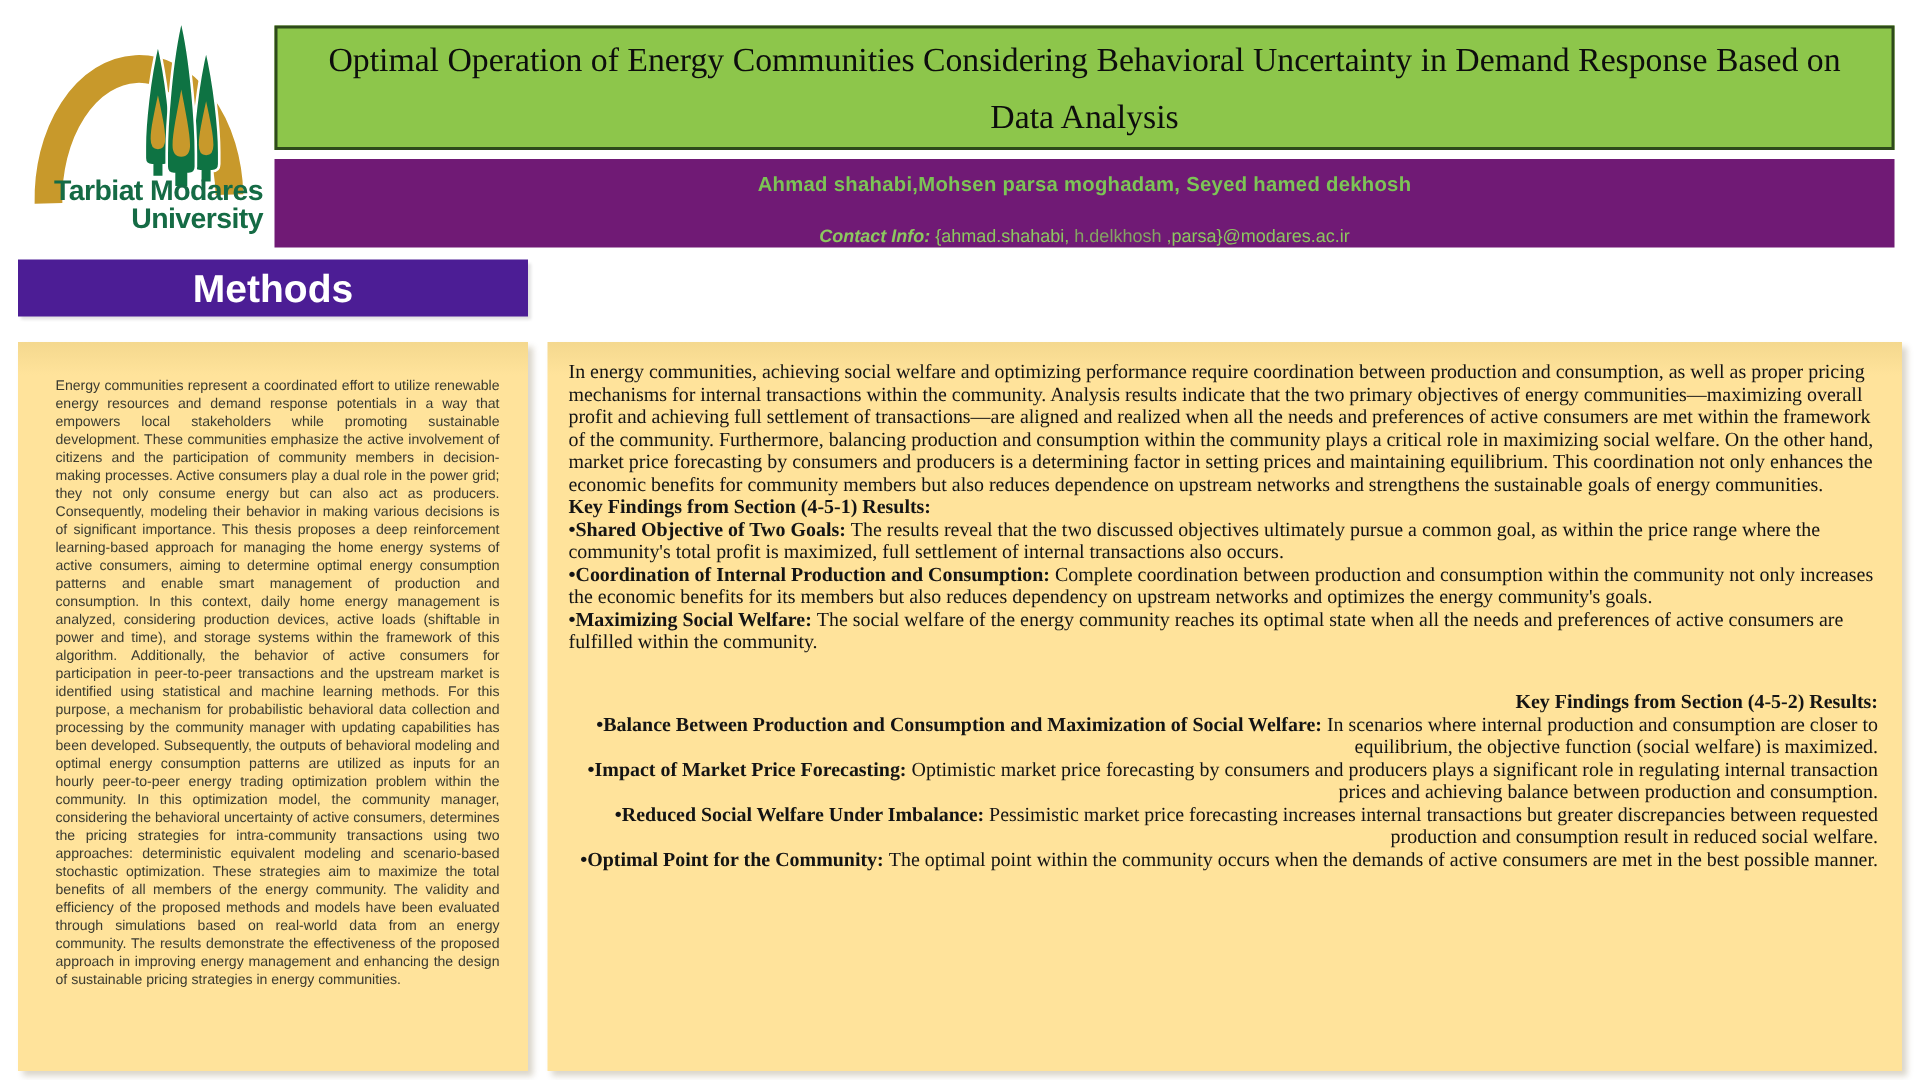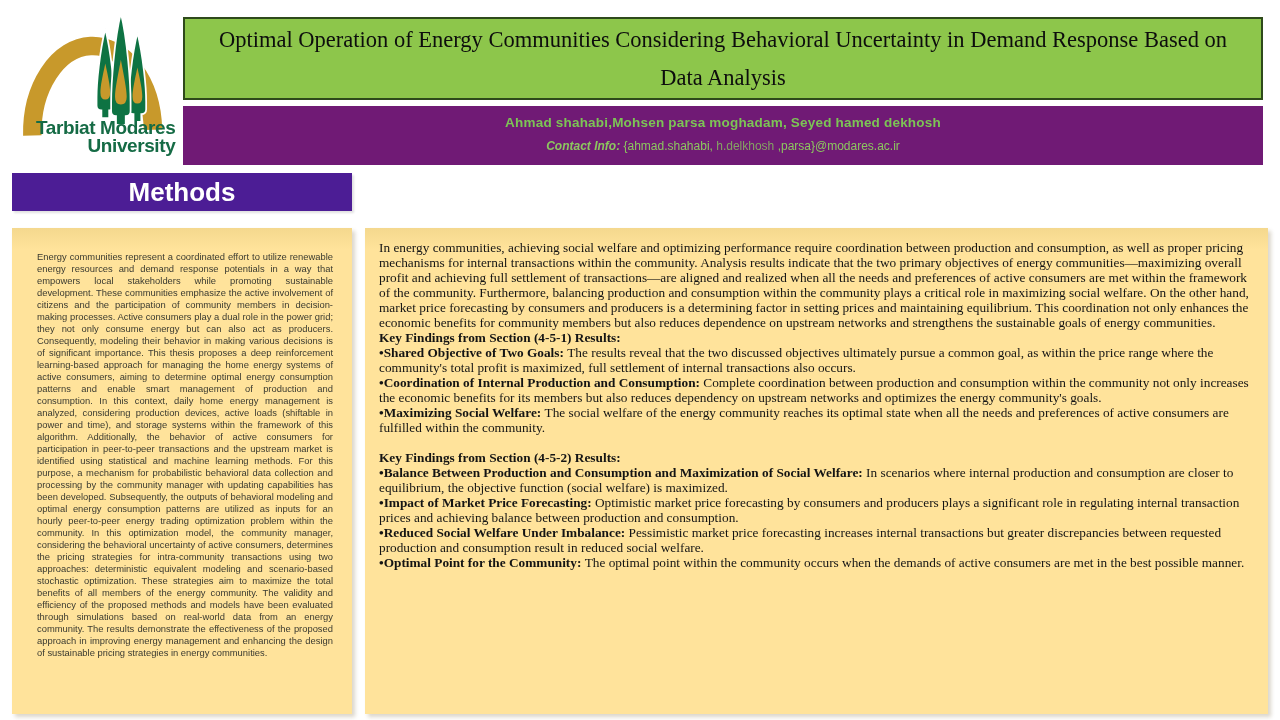--- a/index.html
+++ b/index.html
@@ -9,21 +9,21 @@
   
   .logo-wrap{position:absolute;left:8px;top:2px;width:180px;height:163px;}
   .title-box{position:absolute;left:183px;top:17px;width:1080px;height:83px;
              background:#8DC64B;border:2px solid #2E4A1B;box-sizing:border-box;
              display:flex;align-items:center;justify-content:center;text-align:center;
              font-family:"Liberation Serif",serif;font-size:22.5px;line-height:1.65;
              color:#0d0d0d;padding:0 26px;}
   .author-bar{position:absolute;left:183px;top:106px;width:1080px;height:59px;
               background:#701a75;text-align:center;box-sizing:border-box;padding-top:9px;}
   .authors{color:#7CC455;font-weight:bold;font-size:13.5px;letter-spacing:.2px;}
-  .contact{margin-top:9px;font-size:12px;color:#8CC75F;}
+  .contact{margin-top:20px;font-size:12px;color:#8CC75F;}
   .contact .prefix{font-style:italic;font-weight:bold;}
   .contact .em-bright{font-style:normal;}
   .contact .em-dim{font-style:normal;color:#84A363;}
 
   
   .col-header{position:absolute;top:173px;height:38px;background:#4c1d95;color:#ffffff;
               font-weight:bold;font-size:26px;display:flex;align-items:center;
               justify-content:center;box-shadow:2px 2px 2px rgba(0,0,0,.12);}
   .col-header.methods{left:12px;width:340px;}
   .col-header.outcomes{left:365px;width:903px;}
@@ -33,21 +33,21 @@
          background:linear-gradient(180deg,#F4D88E 0px,#FFE39B 22px);
          box-shadow:3px 3px 4px rgba(90,70,20,.22);}
   .panel.methods{left:12px;width:340px;padding:23px 19px 0 25px;}
   .methods-body{font-size:9.4px;line-height:12px;text-align:justify;color:#3A3A30;}
 
   .panel.outcomes{left:365px;width:903px;padding:12px 16px 0 14px;
                   font-family:"Liberation Serif",serif;font-size:13.3px;
                   line-height:15px;color:#141414;}
   .outcomes-intro{text-align:left;}
   .finding-heading{font-weight:bold;}
-  .finding-section.gap{margin-top:15px;}
+  .finding-section.gap{margin-top:25px;text-align:right;}
   .bullet-label{font-weight:bold;}
 </style>
 </head>
 <body>
 
 <div class="poster">
 
   <div class="logo-wrap">
     <svg width="180" height="163" viewBox="0 0 185 165">
 

